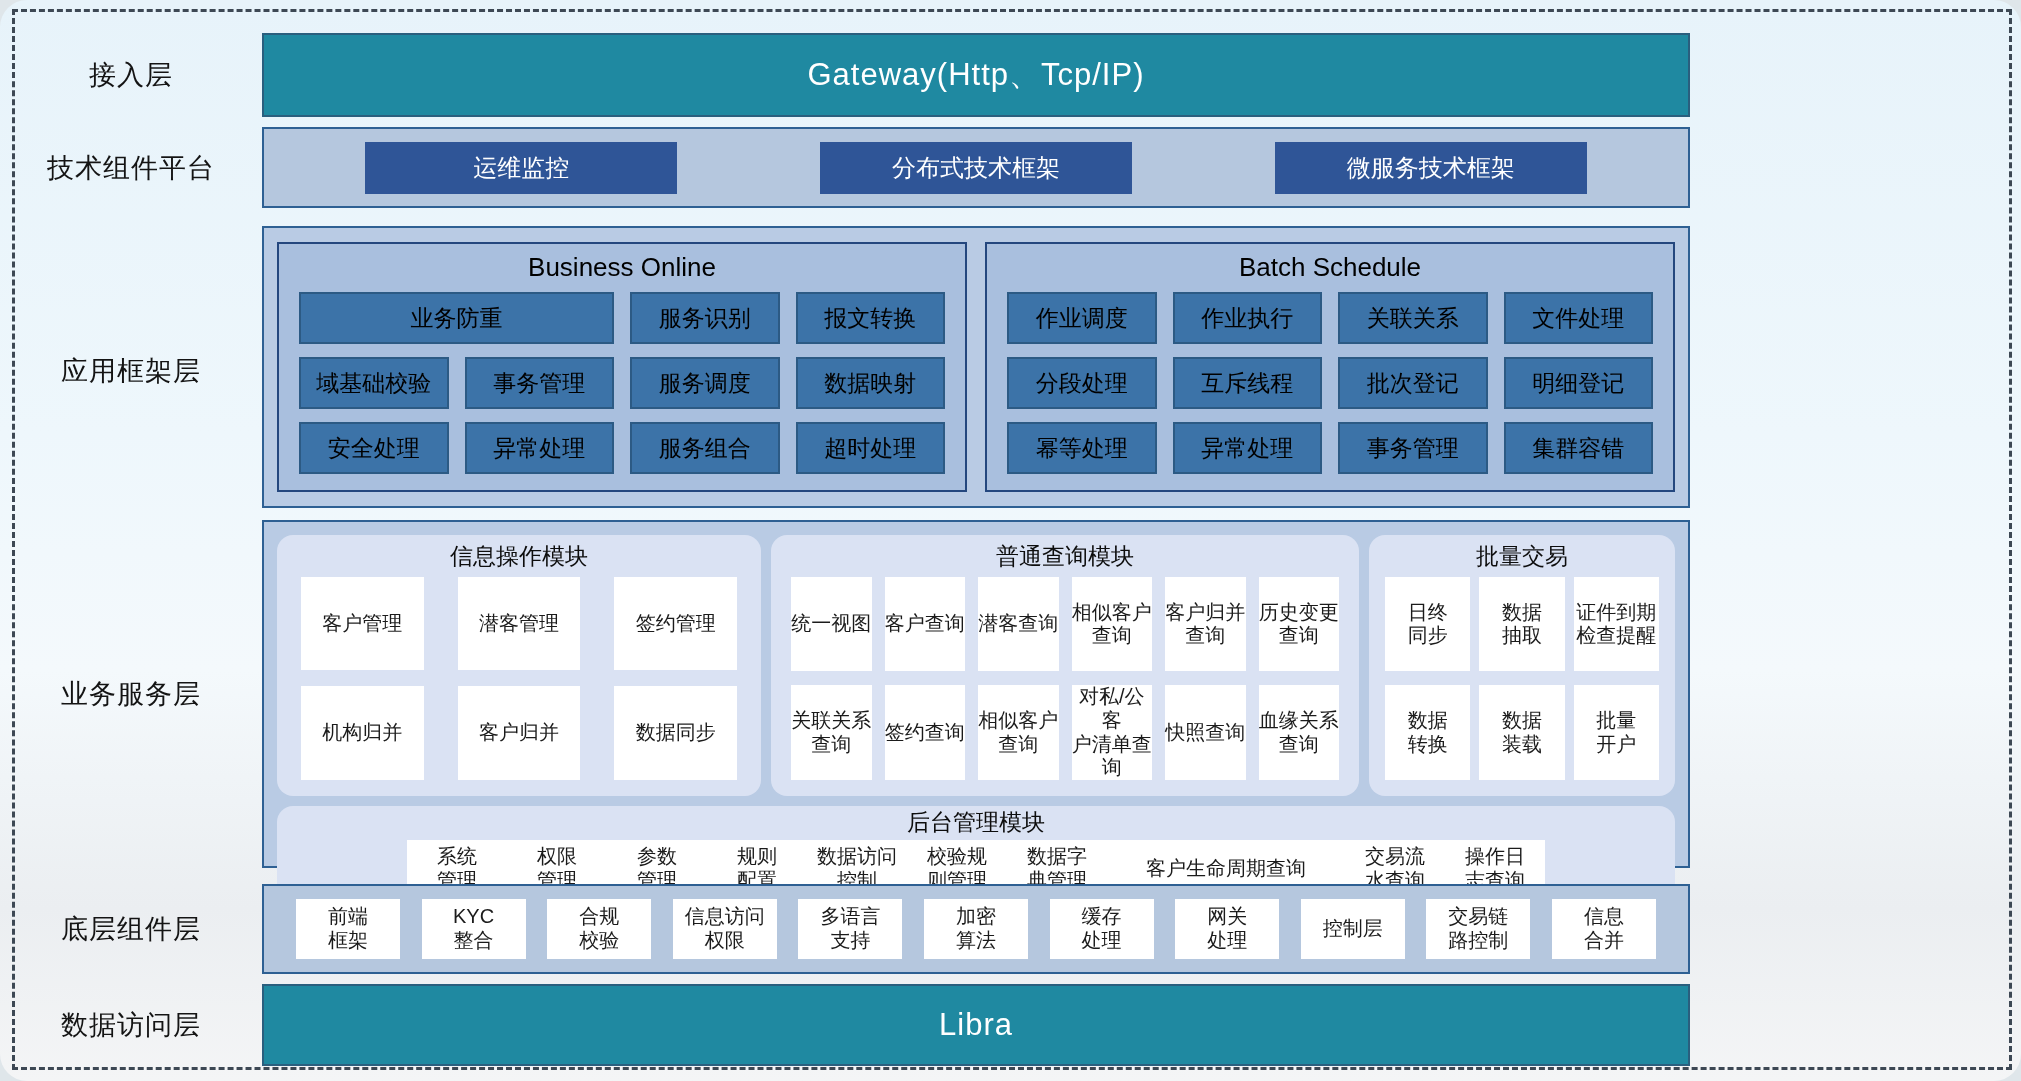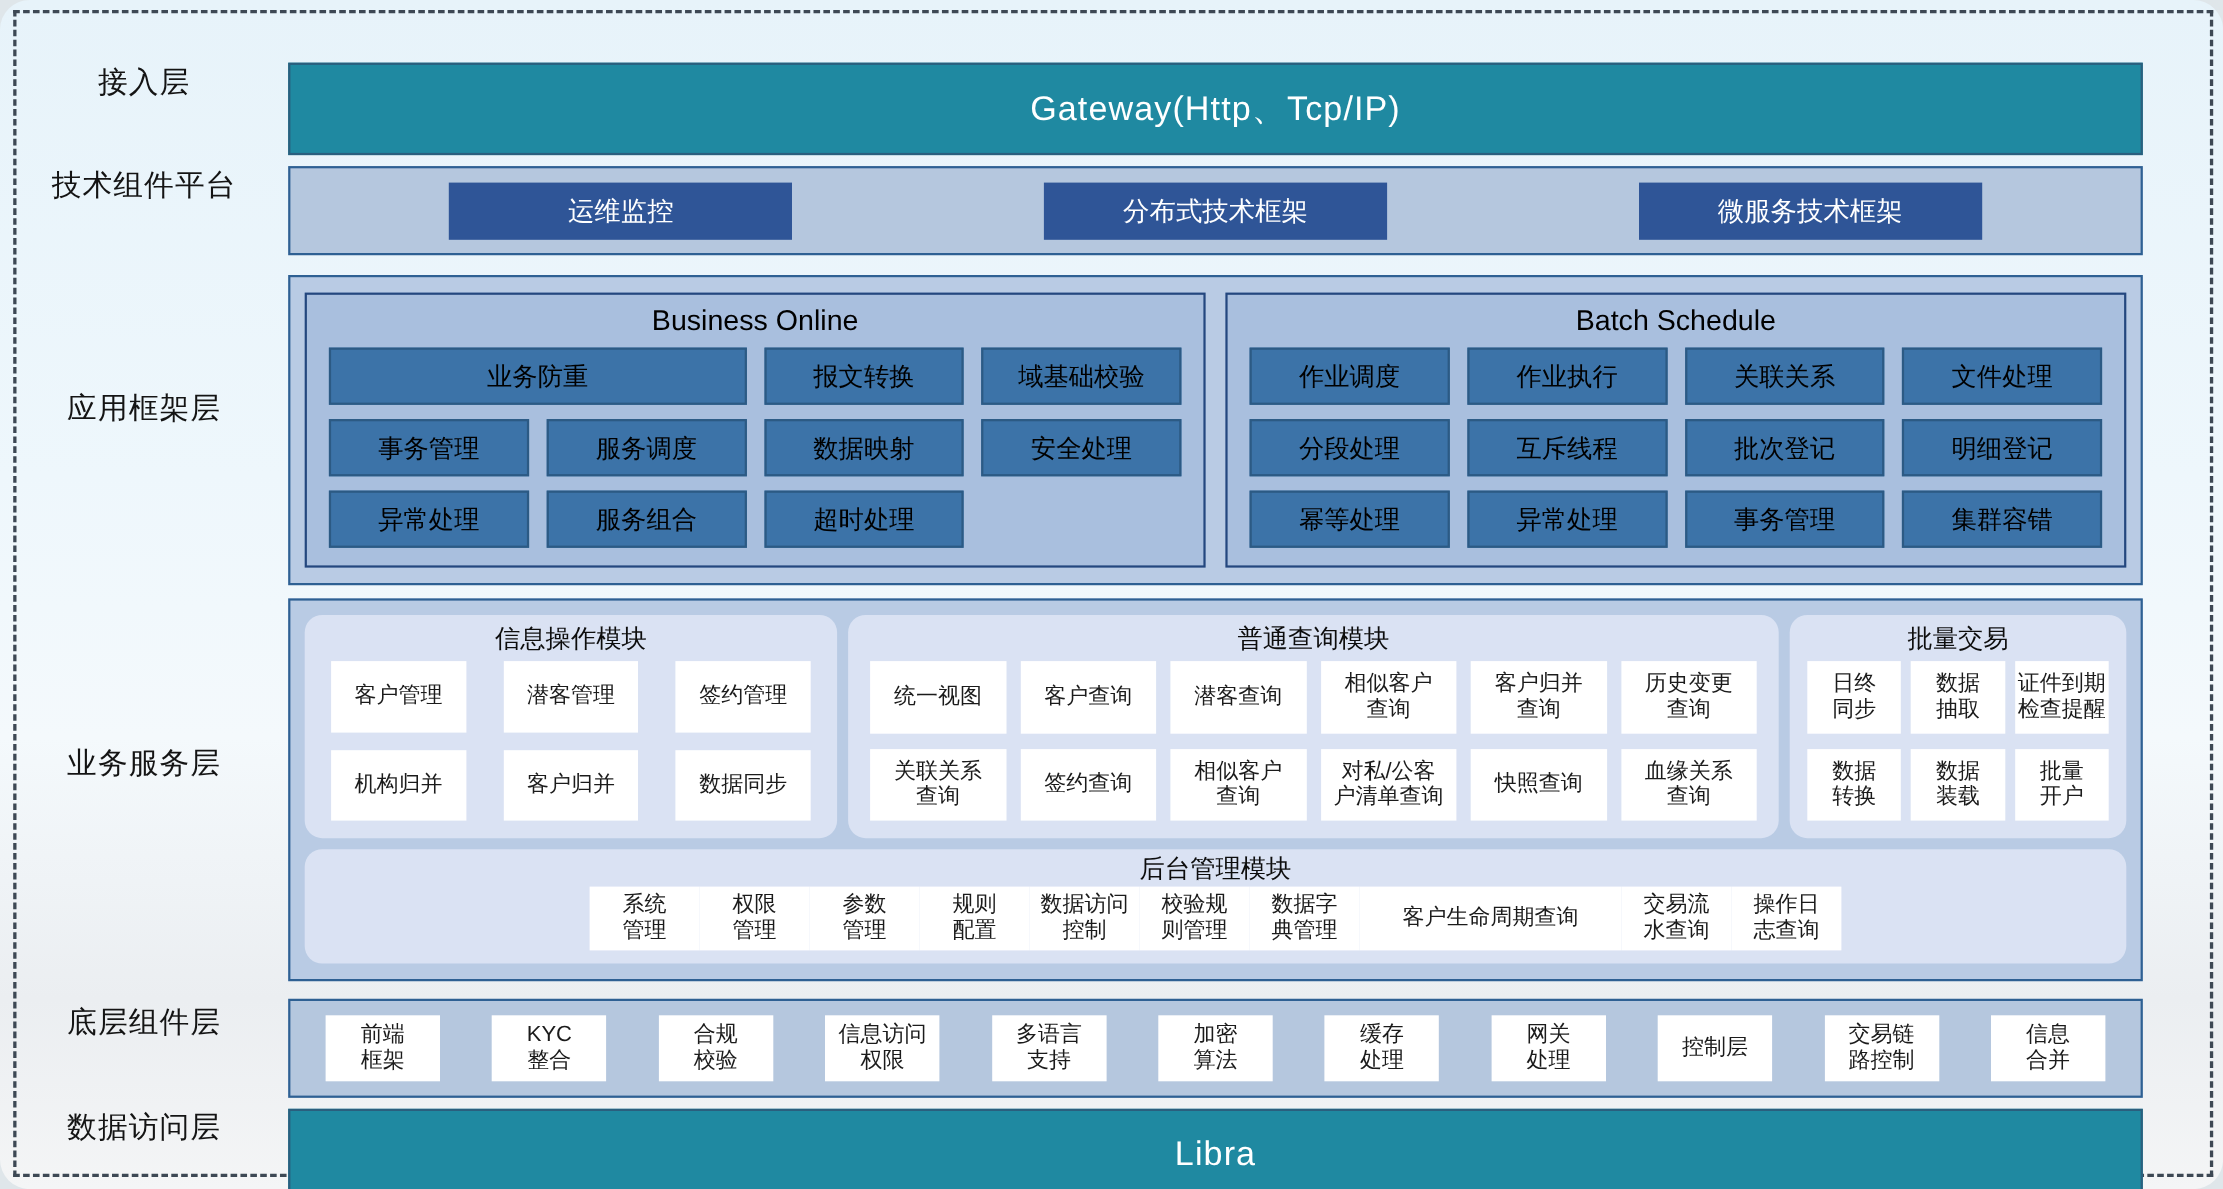--- a/index.html
+++ b/index.html
@@ -16,21 +16,21 @@
     border:3px dashed #3d4854;
     pointer-events:none;
   }
   
   .gutter-label{
     position:absolute;left:0;width:262px;
     display:flex;align-items:center;justify-content:center;
     font-size:27px;color:#141414;letter-spacing:1px;
   }
   
-  .band{position:absolute;left:262px;width:1686px;box-sizing:border-box;margin-top:24px;}
+  .band{position:absolute;left:262px;width:1428px;box-sizing:border-box;}
   .teal-bar{
     background:#1f89a1;border:2px solid #2a5f7e;
     display:flex;align-items:center;justify-content:center;
     color:#ffffff;font-size:31px;letter-spacing:1px;
   }
   
   .tech-band{
     top:127px;height:81px;
     background:#b5c7de;border:2px solid #2e6093;
     display:flex;align-items:center;justify-content:space-around;
@@ -136,20 +136,21 @@
       <div class="tech-btn">运维监控</div>
       <div class="tech-btn">分布式技术框架</div>
       <div class="tech-btn">微服务技术框架</div>
     </div>
 
   <div class="band framework-band">
     <div class="panel">
       <div class="panel-title">Business Online</div>
       <div class="panel-grid">
           <div class="app-btn span2">业务防重</div>
+          <div class="app-btn">服务识别</div>
           <div class="app-btn">报文转换</div>
           <div class="app-btn">域基础校验</div>
           <div class="app-btn">事务管理</div>
           <div class="app-btn">服务调度</div>
           <div class="app-btn">数据映射</div>
           <div class="app-btn">安全处理</div>
           <div class="app-btn">异常处理</div>
           <div class="app-btn">服务组合</div>
           <div class="app-btn">超时处理</div>
         </div>

